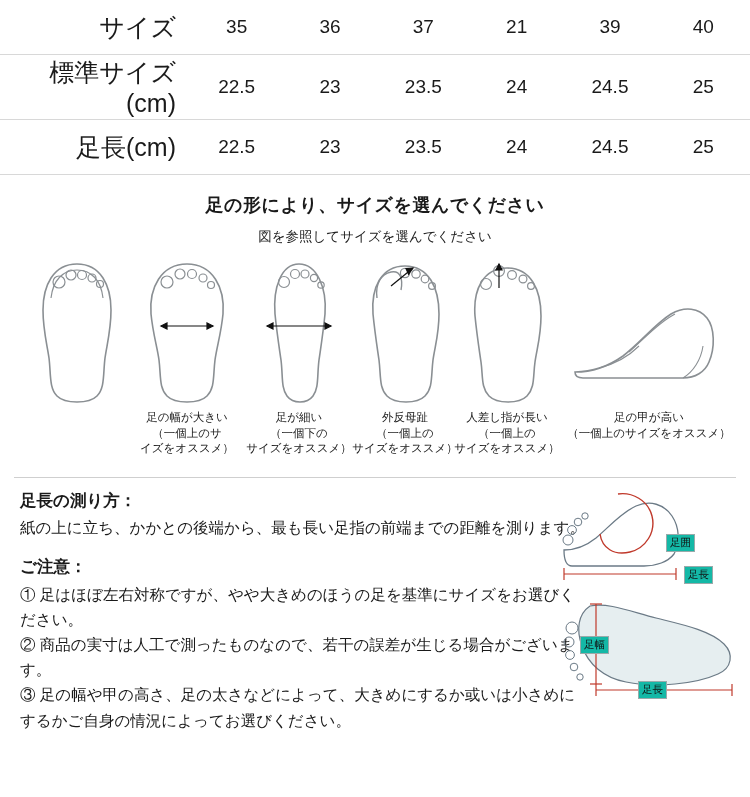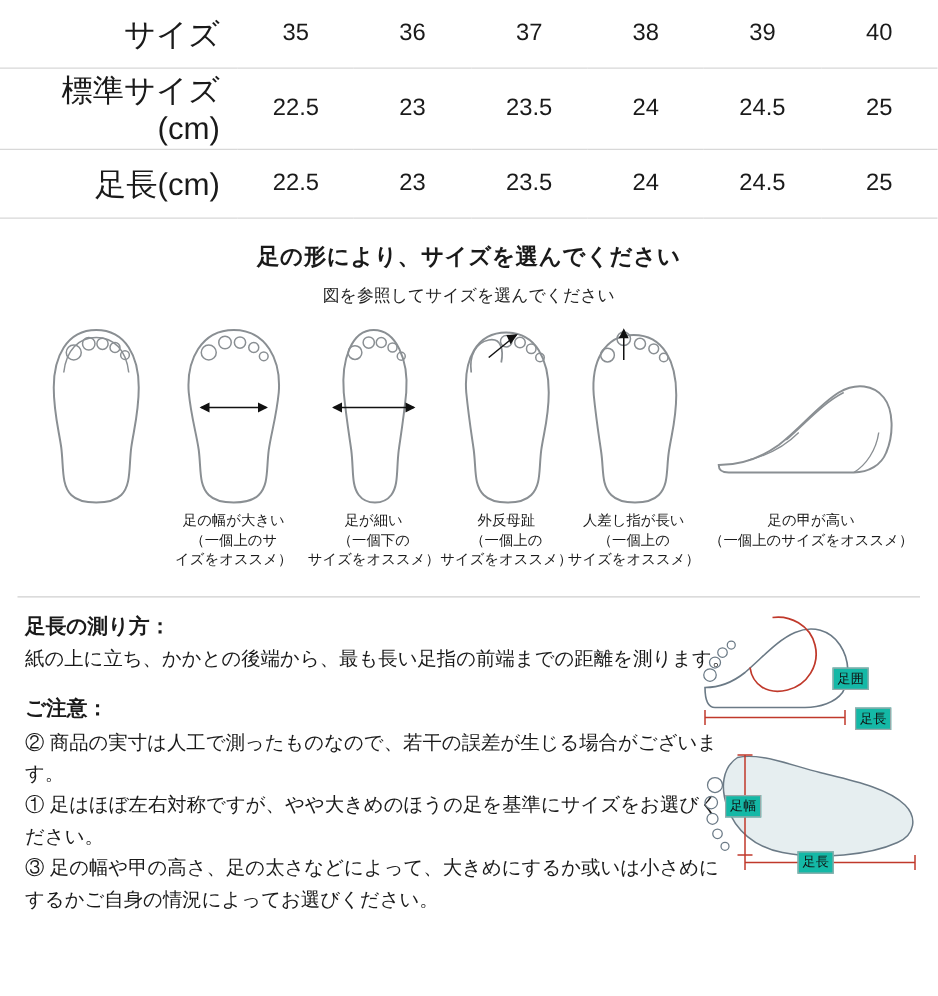--- a/index.html
+++ b/index.html
@@ -169,21 +169,21 @@
 <div class="page">
 
 
   <table class="size-table">
     <tbody>
         <tr>
       <td class="rowhead">サイズ</td>
       <td>35</td>
       <td>36</td>
       <td>37</td>
-      <td>38</td>
+      <td>21</td>
       <td>39</td>
       <td>40</td>
     </tr>
     <tr>
       <td class="rowhead">標準サイズ(cm)</td>
       <td>22.5</td>
       <td>23</td>
       <td>23.5</td>
       <td>24</td>
       <td>24.5</td>
@@ -326,22 +326,22 @@
     </div>
   </div>
 
   <div class="divider"></div>
 
   <div class="bottom">
     <div class="b-head">足長の測り方：</div>
     <div class="b-line">紙の上に立ち、かかとの後端から、最も長い足指の前端までの距離を測ります。</div>
 
     <div class="b-head2">ご注意：</div>
+    <div class="b-note">① 足はほぼ左右対称ですが、やや大きめのほうの足を基準にサイズをお選びください。</div>
     <div class="b-note">② 商品の実寸は人工で測ったものなので、若干の誤差が生じる場合がございます。</div>
-    <div class="b-note">① 足はほぼ左右対称ですが、やや大きめのほうの足を基準にサイズをお選びください。</div>
     <div class="b-note">③ 足の幅や甲の高さ、足の太さなどによって、大きめにするか或いは小さめにするかご自身の情況によってお選びください。</div>
 
     <div class="diagram">
       <svg width="190" height="230" viewBox="0 0 190 230">
 
         <path d="M8 72 C20 72 30 68 40 60 C54 48 66 34 80 28 C94 22 108 26 116 38 C124 50 124 66 118 76 C112 84 100 88 88 88 L16 88 C10 88 8 82 8 72 Z" fill="none" stroke="#6b7a86" stroke-width="1.3"></path>
         <circle cx="12" cy="62" r="5" fill="none" stroke="#6b7a86" stroke-width="1"></circle>
         <circle cx="16" cy="52" r="4.4" fill="none" stroke="#6b7a86" stroke-width="1"></circle>
         <circle cx="22" cy="44" r="3.8" fill="none" stroke="#6b7a86" stroke-width="1"></circle>
         <circle cx="29" cy="38" r="3.2" fill="none" stroke="#6b7a86" stroke-width="1"></circle>

